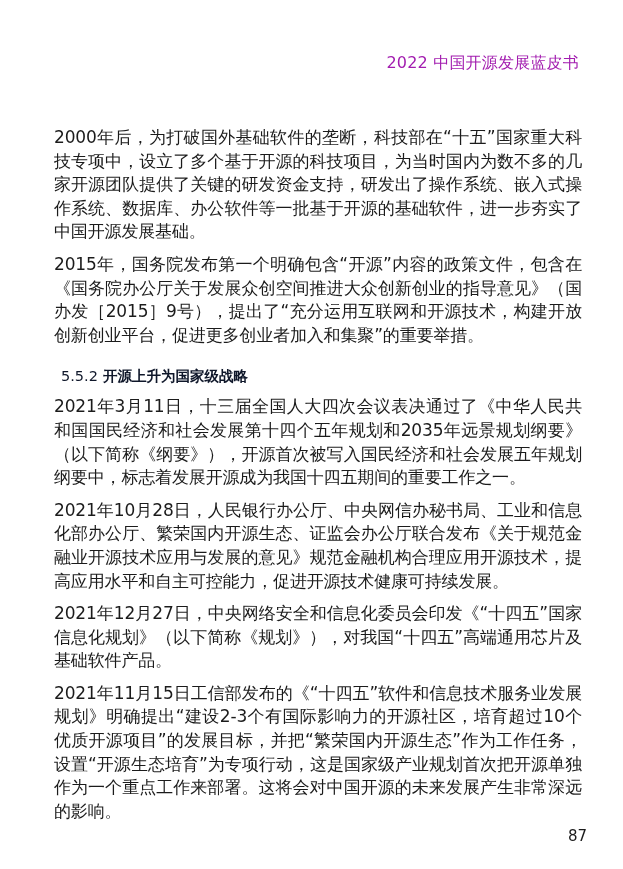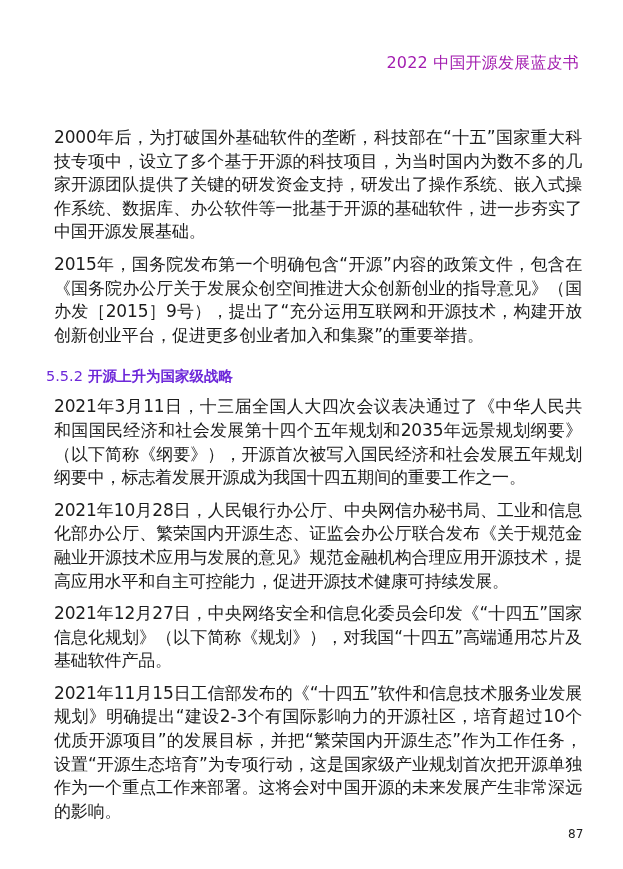--- a/index.html
+++ b/index.html
@@ -35,32 +35,32 @@
       line-height: 23.6px;
       margin: 0 0 9px 8px;
       text-align: justify;
       word-break: break-all;
       letter-spacing: -0.15px;
     }
     .section-heading {
       font-size: 14.5px;
       font-weight: bold;
       line-height: 22px;
-      margin: 18px 0 8px 0;
-      color: #6d28d9;
+      margin: 18px 0 8px 15px;
+      color: #0f172a;
     }
     .section-heading .num {
       font-weight: normal;
       margin-right: 5px;
     }
     .page-number {
       position: absolute;
       top: 827px;
       left: 568px;
-      font-size: 12px;
+      font-size: 15px;
       color: #1b1b1b;
     }
   </style>
 </head>
 <body>
 
 <div class="running-header">2022 中国开源发展蓝皮书</div>
 
 <div class="content">
   <p class="para">2000年后，为打破国外基础软件的垄断，科技部在“十五”国家重大科技专项中，设立了多个基于开源的科技项目，为当时国内为数不多的几家开源团队提供了关键的研发资金支持，研发出了操作系统、嵌入式操作系统、数据库、办公软件等一批基于开源的基础软件，进一步夯实了中国开源发展基础。</p>

